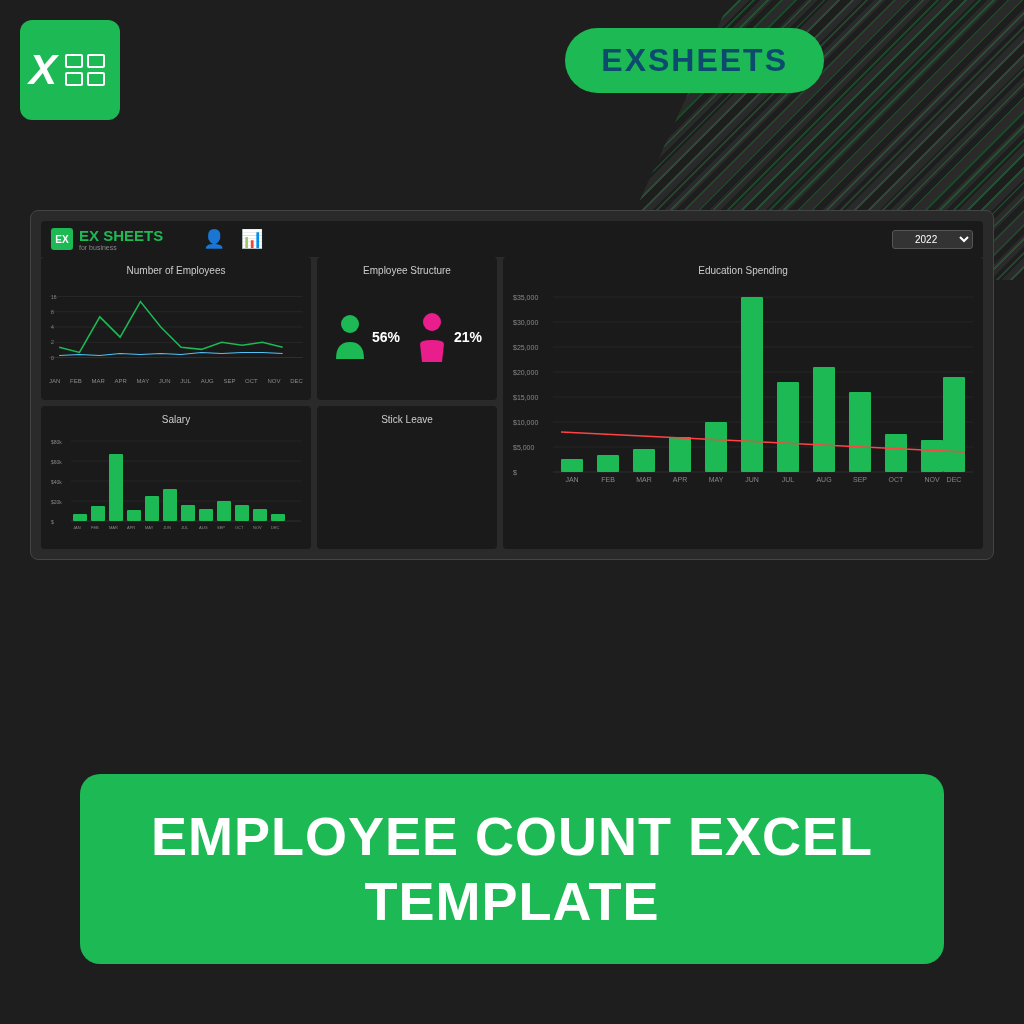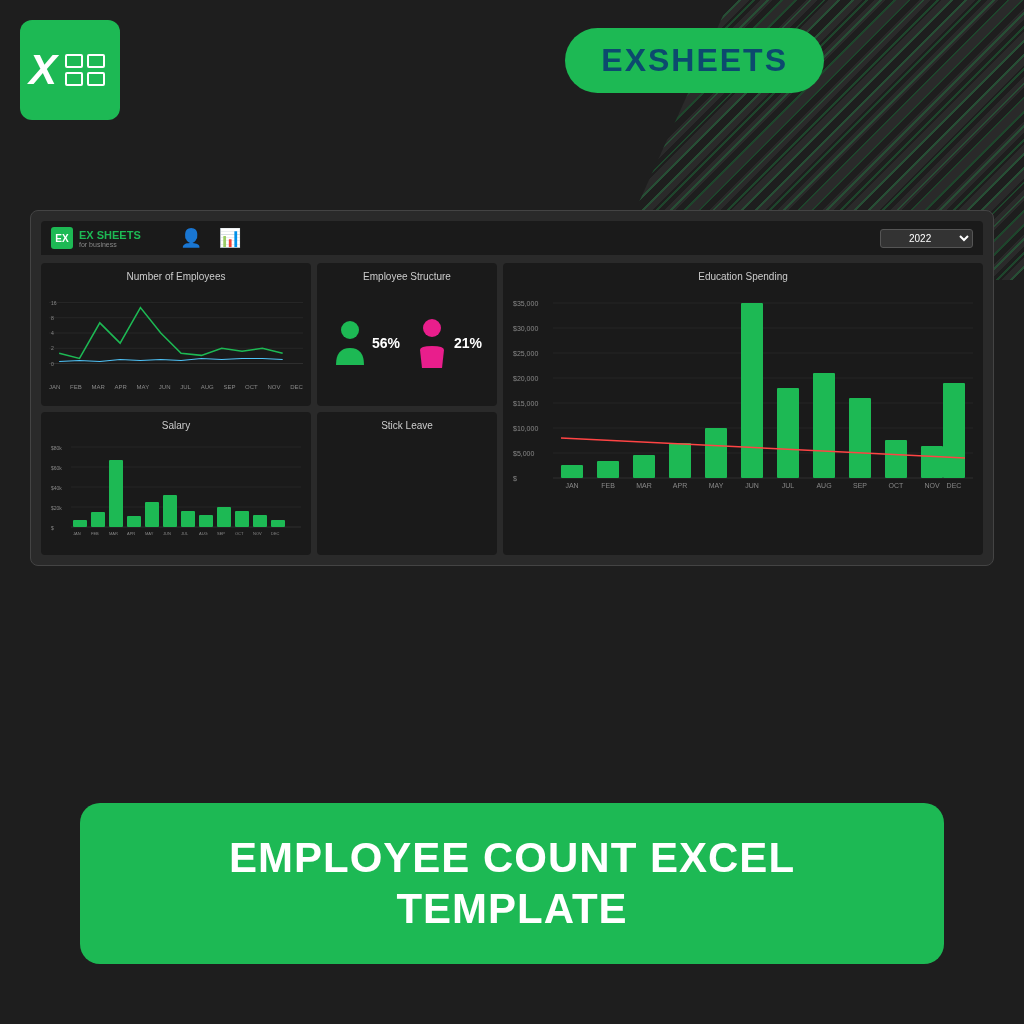--- a/index.html
+++ b/index.html
@@ -111,21 +111,20 @@
       border: 1px solid #444;
     }
 
     
     .dash-header {
       display: flex;
       align-items: center;
       padding: 6px 10px;
       background: #1a1a1a;
       border-radius: 4px 4px 0 0;
-      margin-bottom: 8px;
       gap: 20px;
     }
     .dash-logo {
       display: flex;
       align-items: center;
       gap: 6px;
     }
     .dash-logo-icon {
       width: 22px;
       height: 22px;
@@ -133,42 +132,42 @@
       border-radius: 3px;
       display: flex;
       align-items: center;
       justify-content: center;
       font-size: 10px;
       font-weight: bold;
       color: white;
     }
     .dash-logo-text {
       color: #1db954;
-      font-size: 11px;
+      font-size: 15px;
       font-weight: bold;
     }
     .dash-logo-sub {
       color: #888;
       font-size: 7px;
     }
     .dash-nav-icons {
       display: flex;
       gap: 16px;
       margin-left: 20px;
     }
     .dash-nav-icon {
       color: #ccc;
       font-size: 18px;
       cursor: pointer;
     }
     .year-select {
       background: #333;
       color: white;
       border: 1px solid #555;
-      padding: 2px 24px;
+      padding: 2px 18px;
       font-size: 10px;
       border-radius: 3px;
       margin-left: auto;
     }
 
     
     .dash-grid {
       display: grid;
       grid-template-columns: 270px 180px 1fr;
       grid-template-rows: auto auto;
@@ -271,21 +270,21 @@
       left: 80px;
       right: 80px;
       background: #1db954;
       border-radius: 20px;
       padding: 30px 20px;
       text-align: center;
       z-index: 5;
     }
     .bottom-title {
       color: white;
-      font-size: 42px;
+      font-size: 54px;
       font-weight: 900;
       text-transform: uppercase;
       line-height: 1.2;
       letter-spacing: 1px;
     }
   </style>
 </head>
 <body>
 
 <div class="stripe-tr"></div>

